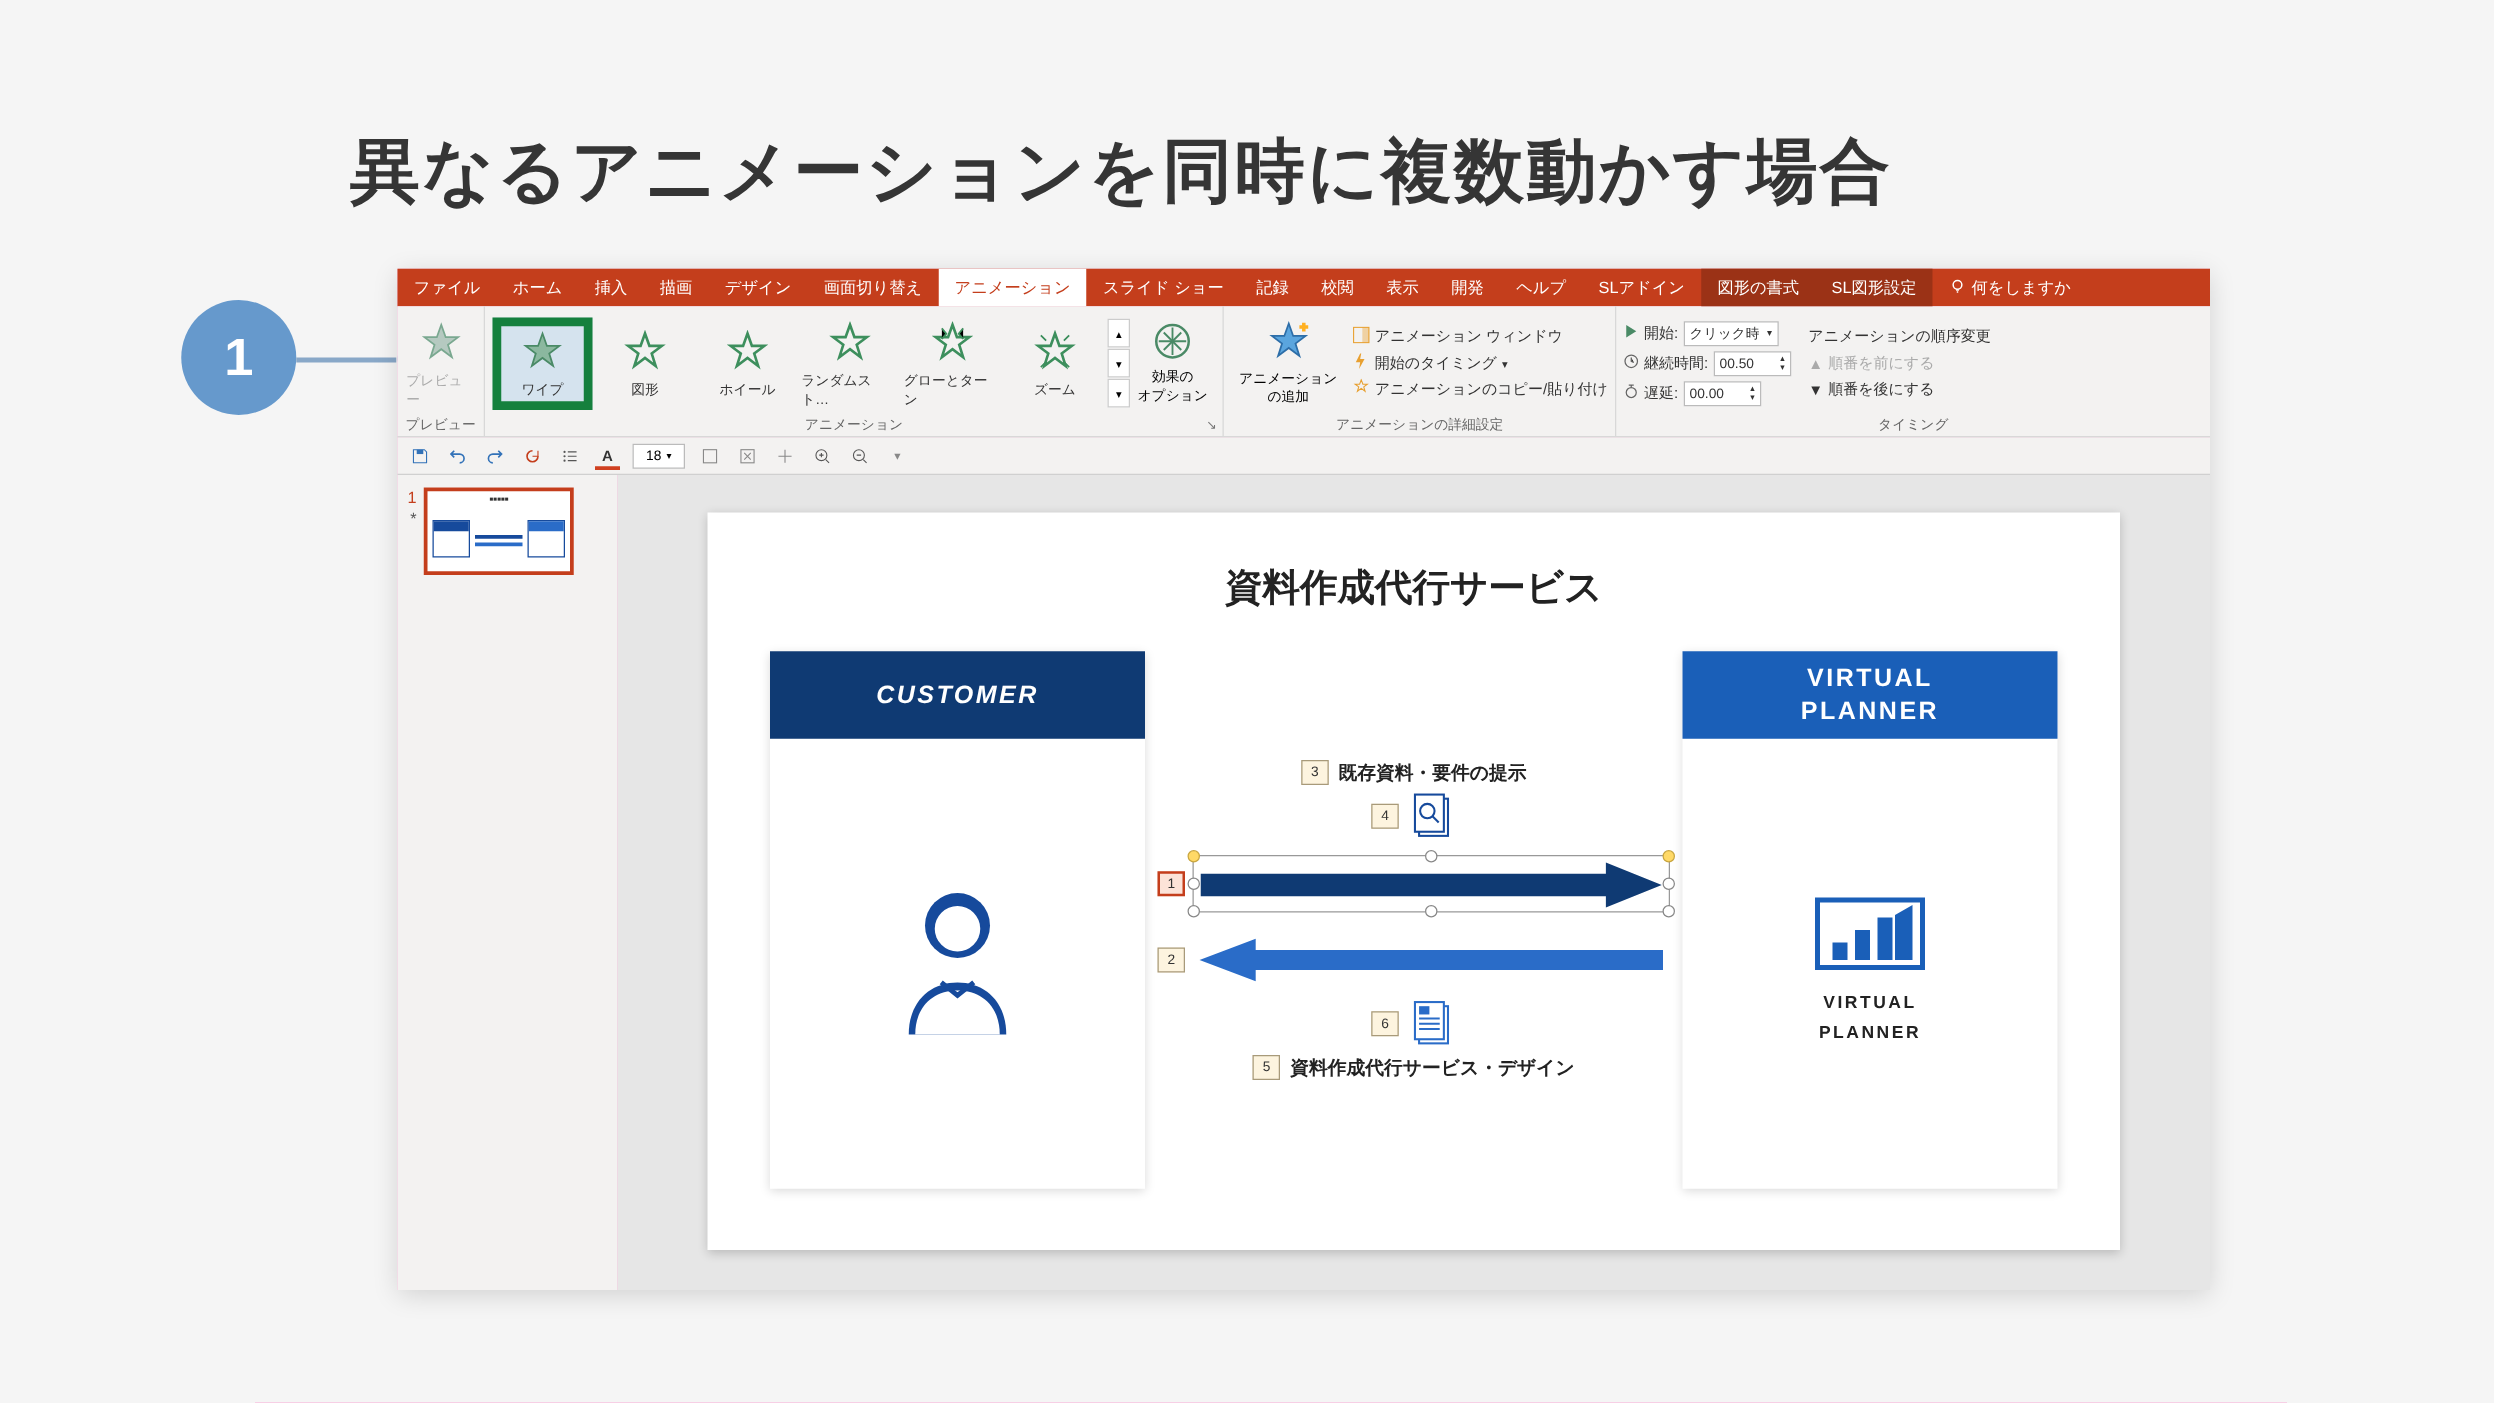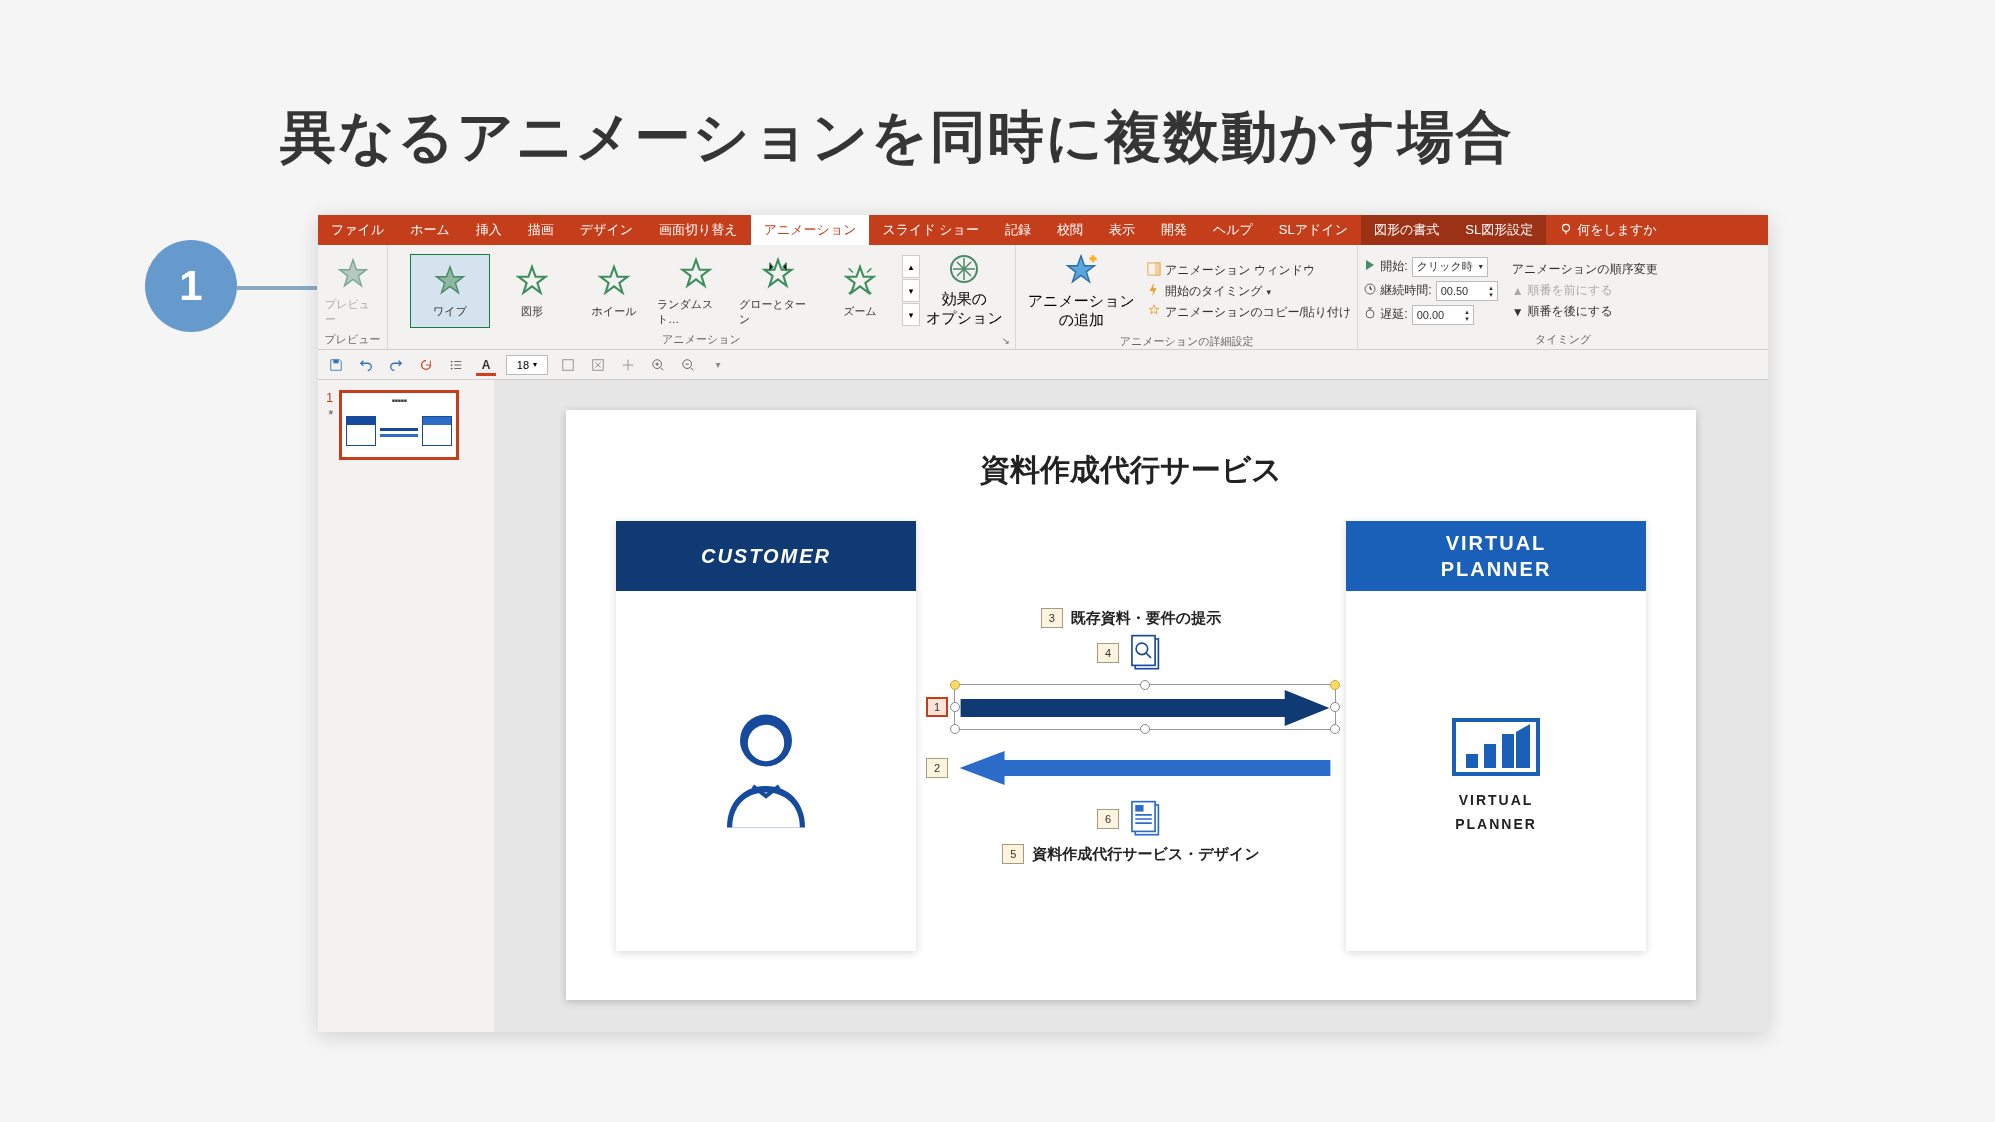--- a/index.html
+++ b/index.html
@@ -126,22 +126,21 @@
   justify-content: center;
   border: 1px solid transparent;
   cursor: pointer;
   font-size: 11px;
   color: #333;
   gap: 4px;
 }
 .anim-item.preview { width: 58px; }
 .anim-item.selected {
   background: #d5e3ee;
-  border: 1px solid #15803d;
-  margin-left: 16px;
+  border: 7px solid #15803d;
 }
 .anim-item.disabled { color: #aaa; }
 .anim-star {
   width: 38px;
   height: 38px;
   display: flex;
   align-items: center;
   justify-content: center;
 }
 .gallery-control {
@@ -158,21 +157,21 @@
   display: flex;
   align-items: center;
   justify-content: center;
   cursor: pointer;
 }
 .vert-btn {
   display: flex;
   flex-direction: column;
   align-items: center;
   justify-content: flex-start;
-  font-size: 15px;
+  font-size: 11px;
   padding: 4px 6px;
   cursor: pointer;
   text-align: center;
   gap: 2px;
 }
 .small-row {
   display: flex;
   align-items: center;
   font-size: 12px;
   color: #333;

